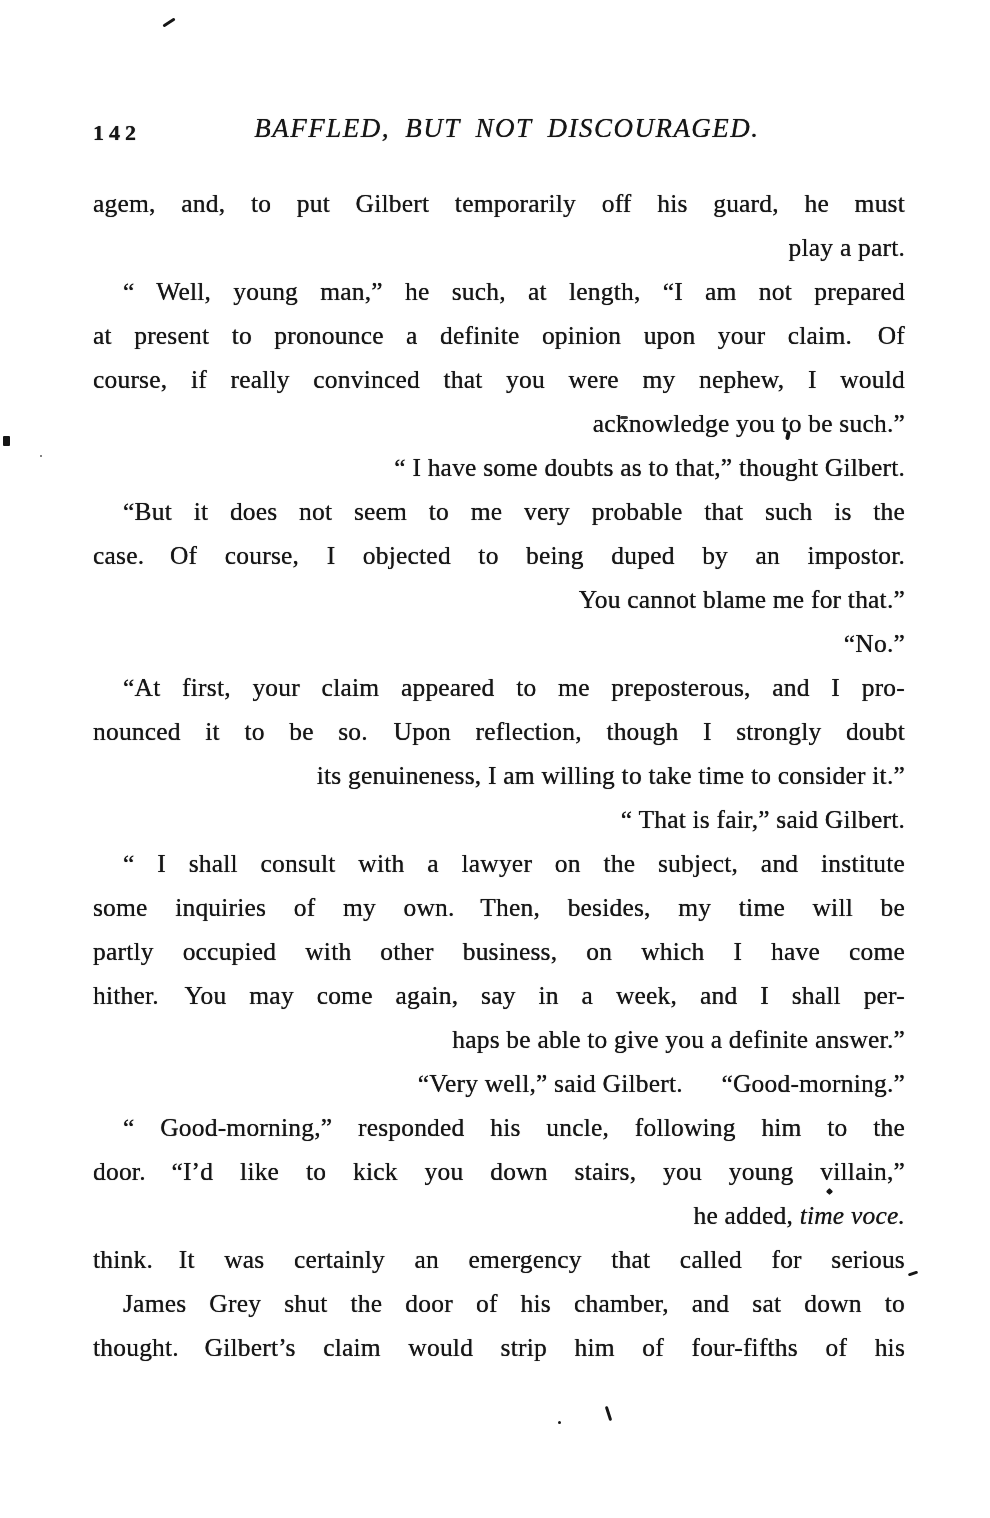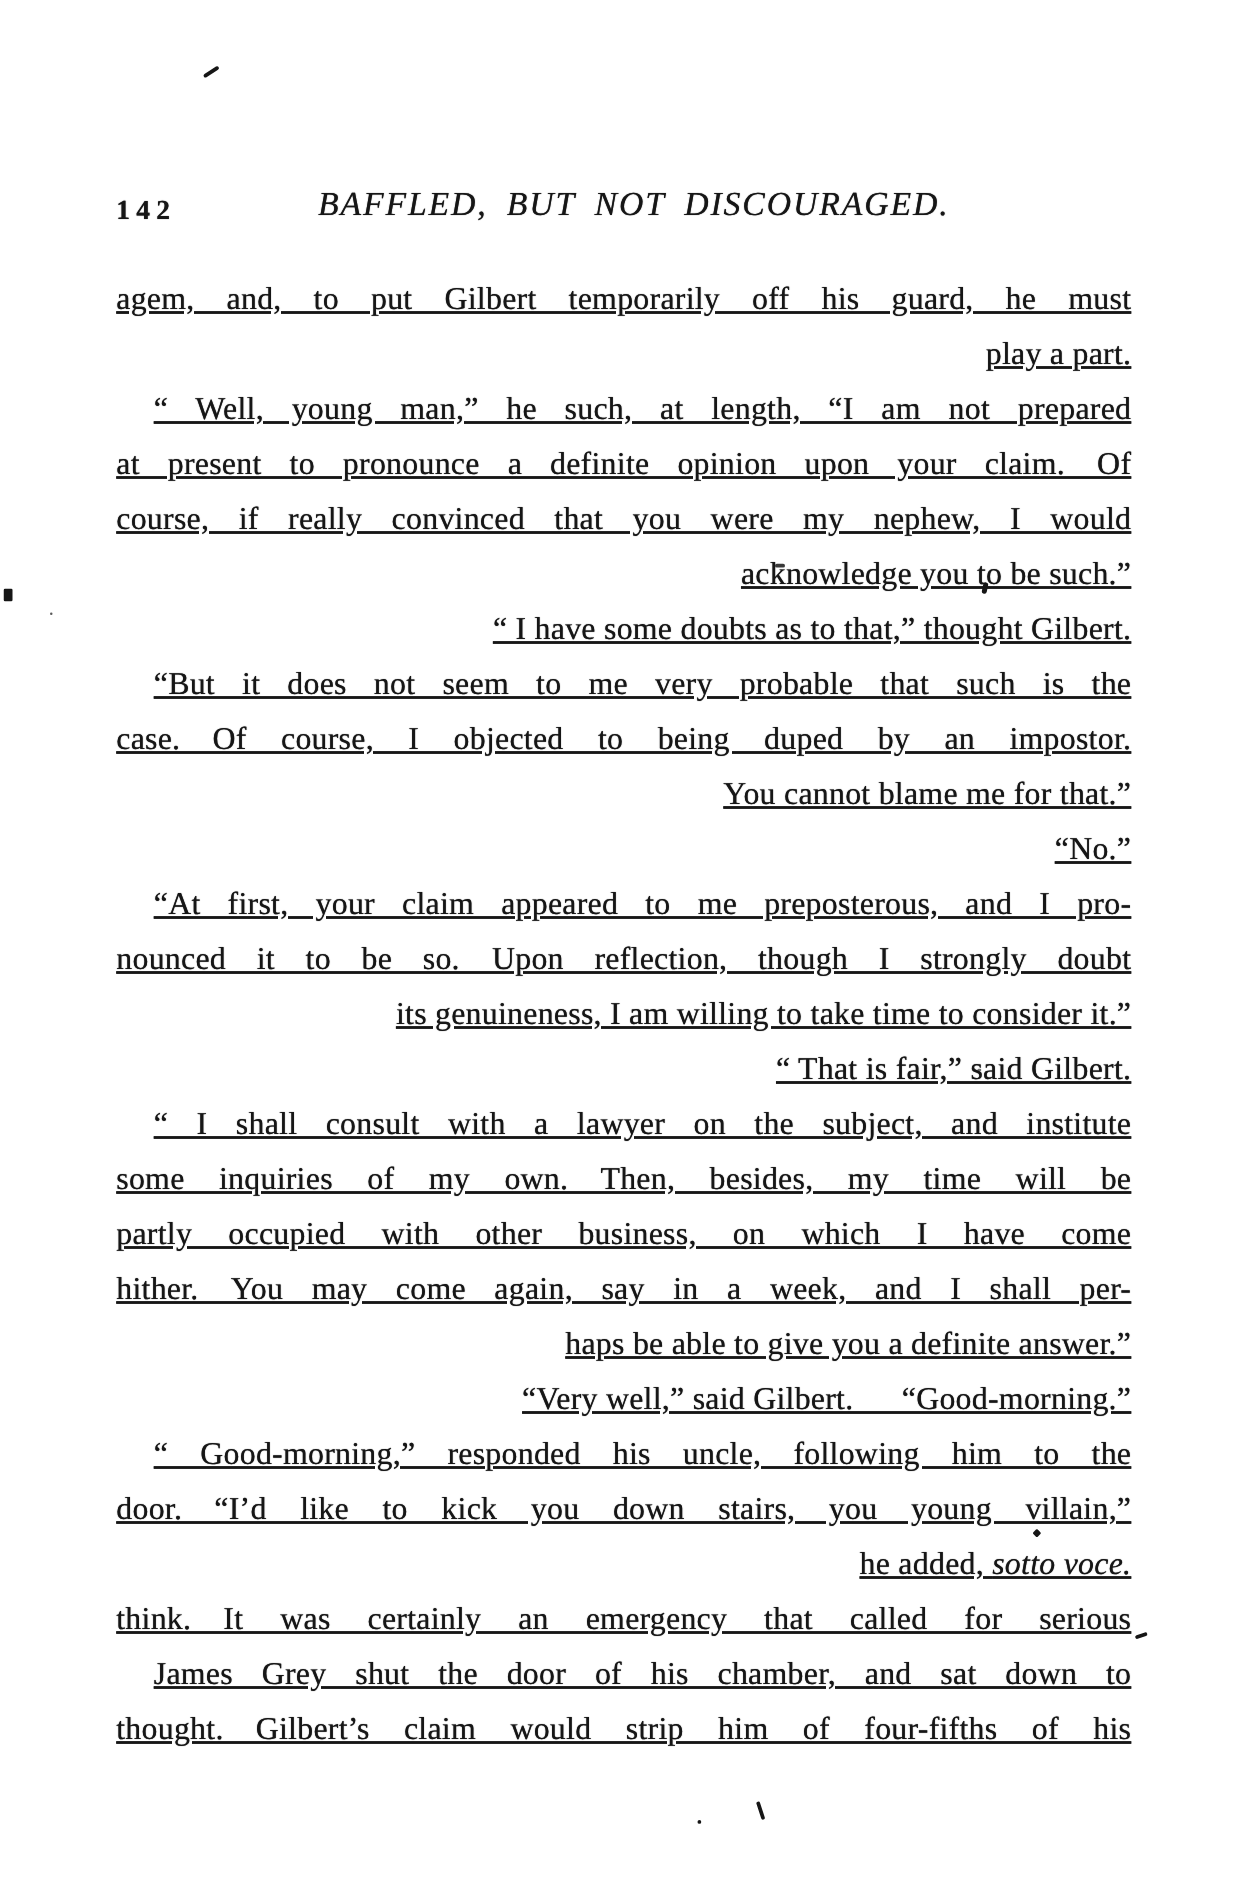--- a/index.html
+++ b/index.html
@@ -8,21 +8,21 @@
     background: #ffffff;
     font-family: "Liberation Serif", "DejaVu Serif", serif;
     position: relative;
     overflow: hidden;
   }
   .page {
     position: absolute; inset: 0;
     color: #161616;
   }
   
-  .inky { text-shadow: 0 0 0.7px rgba(0,0,0,0.85); margin-top: 35px; }
+  .inky { text-shadow: 0 0 0.7px rgba(0,0,0,0.85); }
 
   .pagenum {
     position: absolute;
     left: 93px; top: 120px;
     font-size: 22px;
     font-weight: bold;
     letter-spacing: 5px;
   }
   .running-title {
     position: absolute;
@@ -31,21 +31,20 @@
     font-style: italic;
     font-size: 27px;
     letter-spacing: 1.5px;
     word-spacing: 7px;
   }
 
   .body-text {
     position: absolute;
     left: 93px; top: 182px;
     width: 812px;
-    text-decoration: underline;
   }
   .line {
     height: 44px;
     line-height: 44px;
     font-size: 25.5px;
     letter-spacing: 0.2px;
     text-align: right;
   }
   .line.just {
     text-align: justify;
@@ -98,21 +97,21 @@
       <div class="line"><span>its genuineness, I am willing to take time to consider it.”</span></div>
       <div class="line indent"><span>“ That is fair,” said Gilbert.</span></div>
       <div class="line indent just"><span>“ I shall consult with a lawyer on the subject, and institute</span></div>
       <div class="line just"><span>some inquiries of my own. Then, besides, my time will be</span></div>
       <div class="line just"><span>partly occupied with other business, on which I have come</span></div>
       <div class="line just"><span>hither. You may come again, say in a week, and I shall per-</span></div>
       <div class="line"><span>haps be able to give you a definite answer.”</span></div>
       <div class="line indent"><span>“Very well,” said Gilbert.  “Good-morning.”</span></div>
       <div class="line indent just"><span>“ Good-morning,” responded his uncle, following him to the</span></div>
       <div class="line just"><span>door. “I’d like to kick you down stairs, you young villain,”</span></div>
-      <div class="line"><span>he added, </span><span class="it">sotto voce.</span></div>
+      <div class="line"><span>he added, </span><span class="it">time voce.</span></div>
       <div class="line just"><span>think. It was certainly an emergency that called for serious</span></div>
       <div class="line indent just"><span>James Grey shut the door of his chamber, and sat down to</span></div>
       <div class="line just"><span>thought. Gilbert’s claim would strip him of four-fifths of his</span></div>
     </div>
 
   <i class="art a1"></i>
   <i class="art a2"></i>
   <i class="art a3"></i>
   <i class="art a4"></i>
   <i class="art a5"></i>

